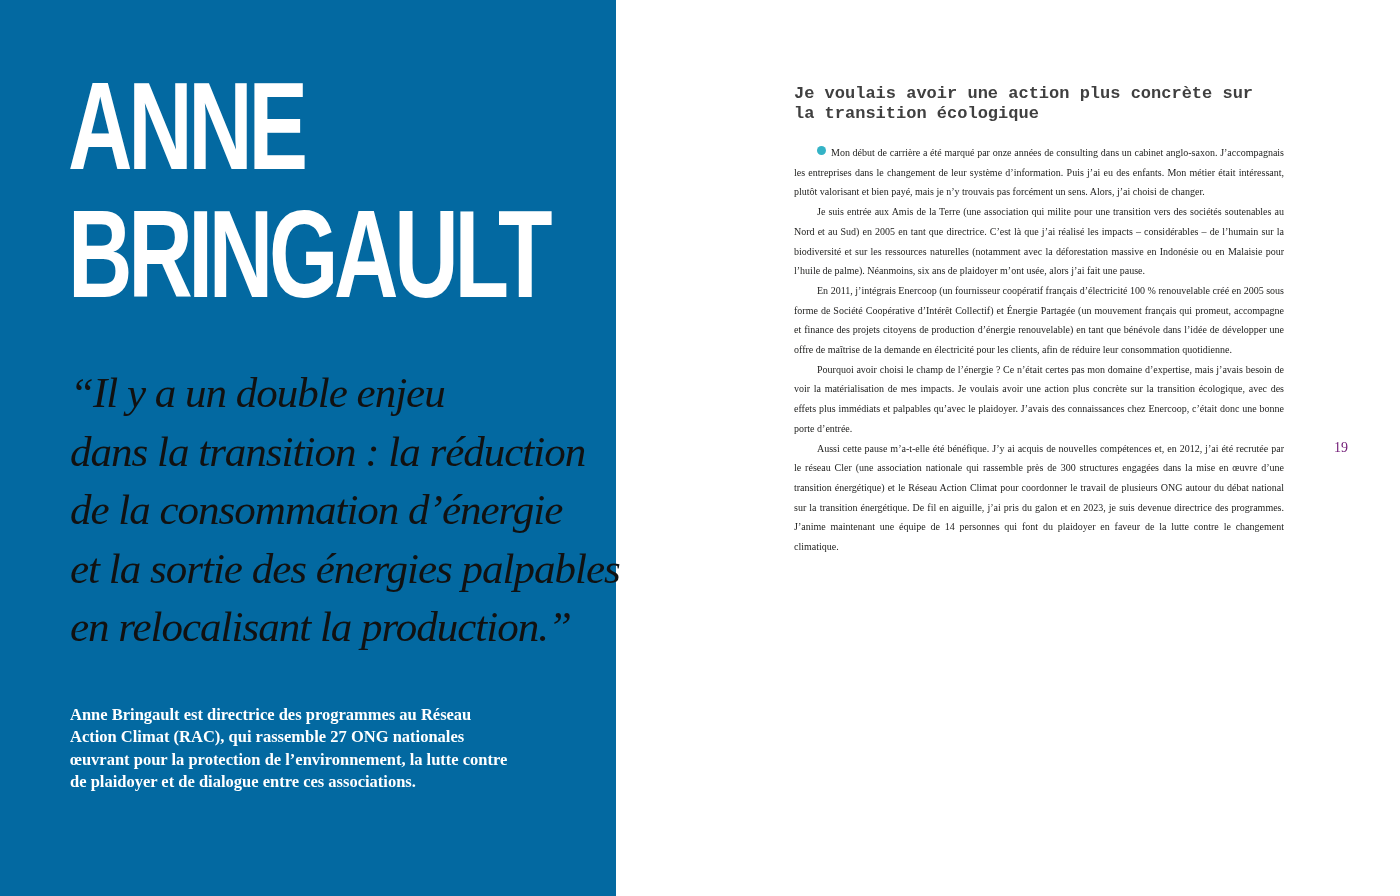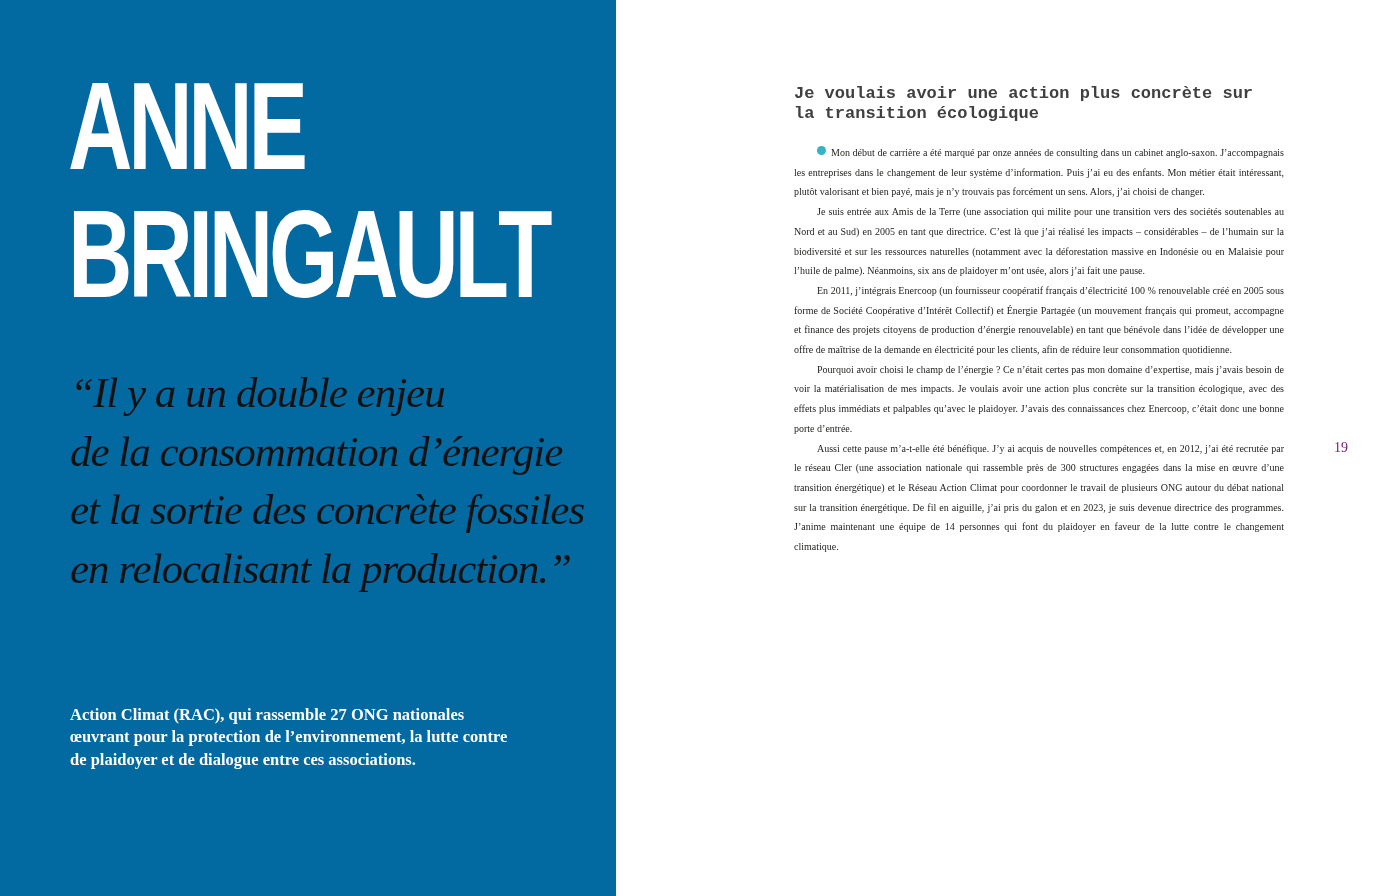--- a/index.html
+++ b/index.html
@@ -57,26 +57,28 @@
 <body>
 
 <div class="left-page">
   <div class="name">
     <div>ANNE</div>
     <div>BRINGAULT</div>
   </div>
 
   <blockquote class="quote">
     <div>“Il y a un double enjeu</div>
+    <div>dans la transition : la réduction</div>
     <div>de la consommation d’énergie</div>
-    <div>et la sortie des concrète fossiles</div>
+    <div>et la sortie des énergies palpables</div>
     <div>en relocalisant la production.”</div>
   </blockquote>
 
   <div class="bio">
+    <div>Anne Bringault est directrice des programmes au Réseau</div>
     <div>Action Climat (RAC), qui rassemble 27 ONG nationales</div>
     <div>œuvrant pour la protection de l’environnement, la lutte contre</div>
     <div>de plaidoyer et de dialogue entre ces associations.</div>
   </div>
 </div>
 
 <div class="right-page"></div>
 
 <h2 class="heading">Je voulais avoir une action plus concrète sur la transition écologique</h2>
 

